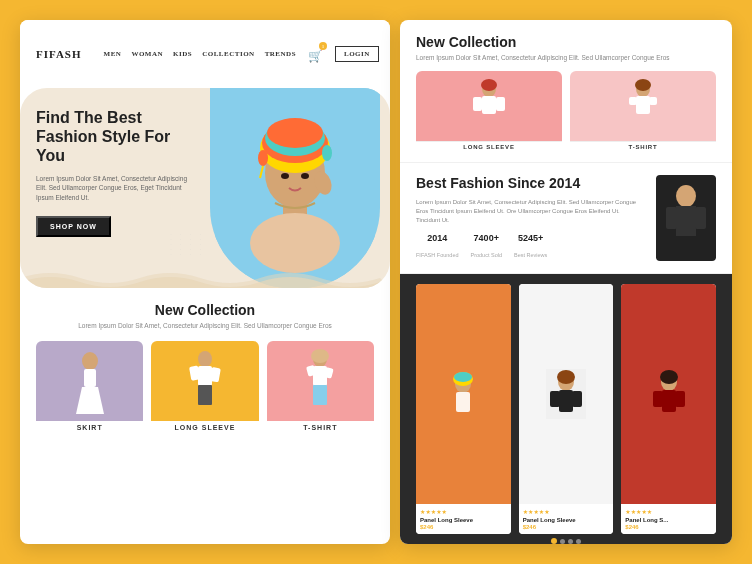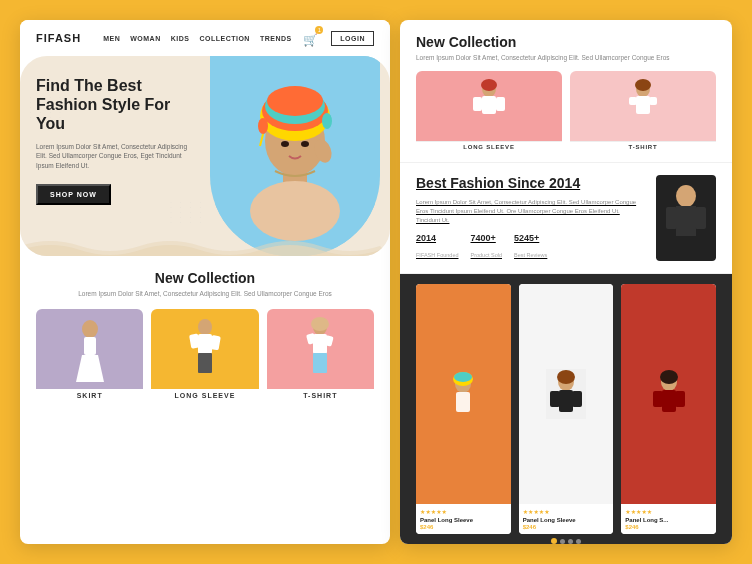--- a/index.html
+++ b/index.html
@@ -30,23 +30,24 @@
       border-radius: 8px;
       overflow: hidden;
       box-shadow: 0 4px 20px rgba(0,0,0,0.15);
       flex-shrink: 0;
     }
 
     
     .navbar {
       display: flex;
       align-items: center;
-      padding: 10px 16px;
+      padding: 26px 16px;
       background: #fff;
       gap: 12px;
+      font-family: Liberation Serif, serif;
     }
     .navbar-logo {
       font-weight: 800;
       font-size: 11px;
       letter-spacing: 1px;
       color: #222;
       margin-right: 10px;
     }
     .navbar-links {
       display: flex;
@@ -270,40 +271,40 @@
 
     
     .right-middle {
       padding: 12px 16px;
       border-bottom: 1px solid #f0f0f0;
       display: flex;
       gap: 12px;
     }
     .right-middle-text {
       flex: 1;
-      text-decoration: underline;
     }
     .right-middle-title {
       font-size: 14px;
       font-weight: 800;
       color: #222;
       margin-bottom: 6px;
       line-height: 1.2;
     }
     .right-middle-desc {
       font-size: 6px;
       color: #888;
       line-height: 1.5;
       margin-bottom: 8px;
     }
     .right-stats {
       display: flex;
       gap: 12px;
     }
     .stat-item {
+      text-align: center;
     }
     .stat-value {
       font-size: 9px;
       font-weight: 800;
       color: #222;
       display: block;
     }
     .stat-label {
       font-size: 5.5px;
       color: #aaa;

